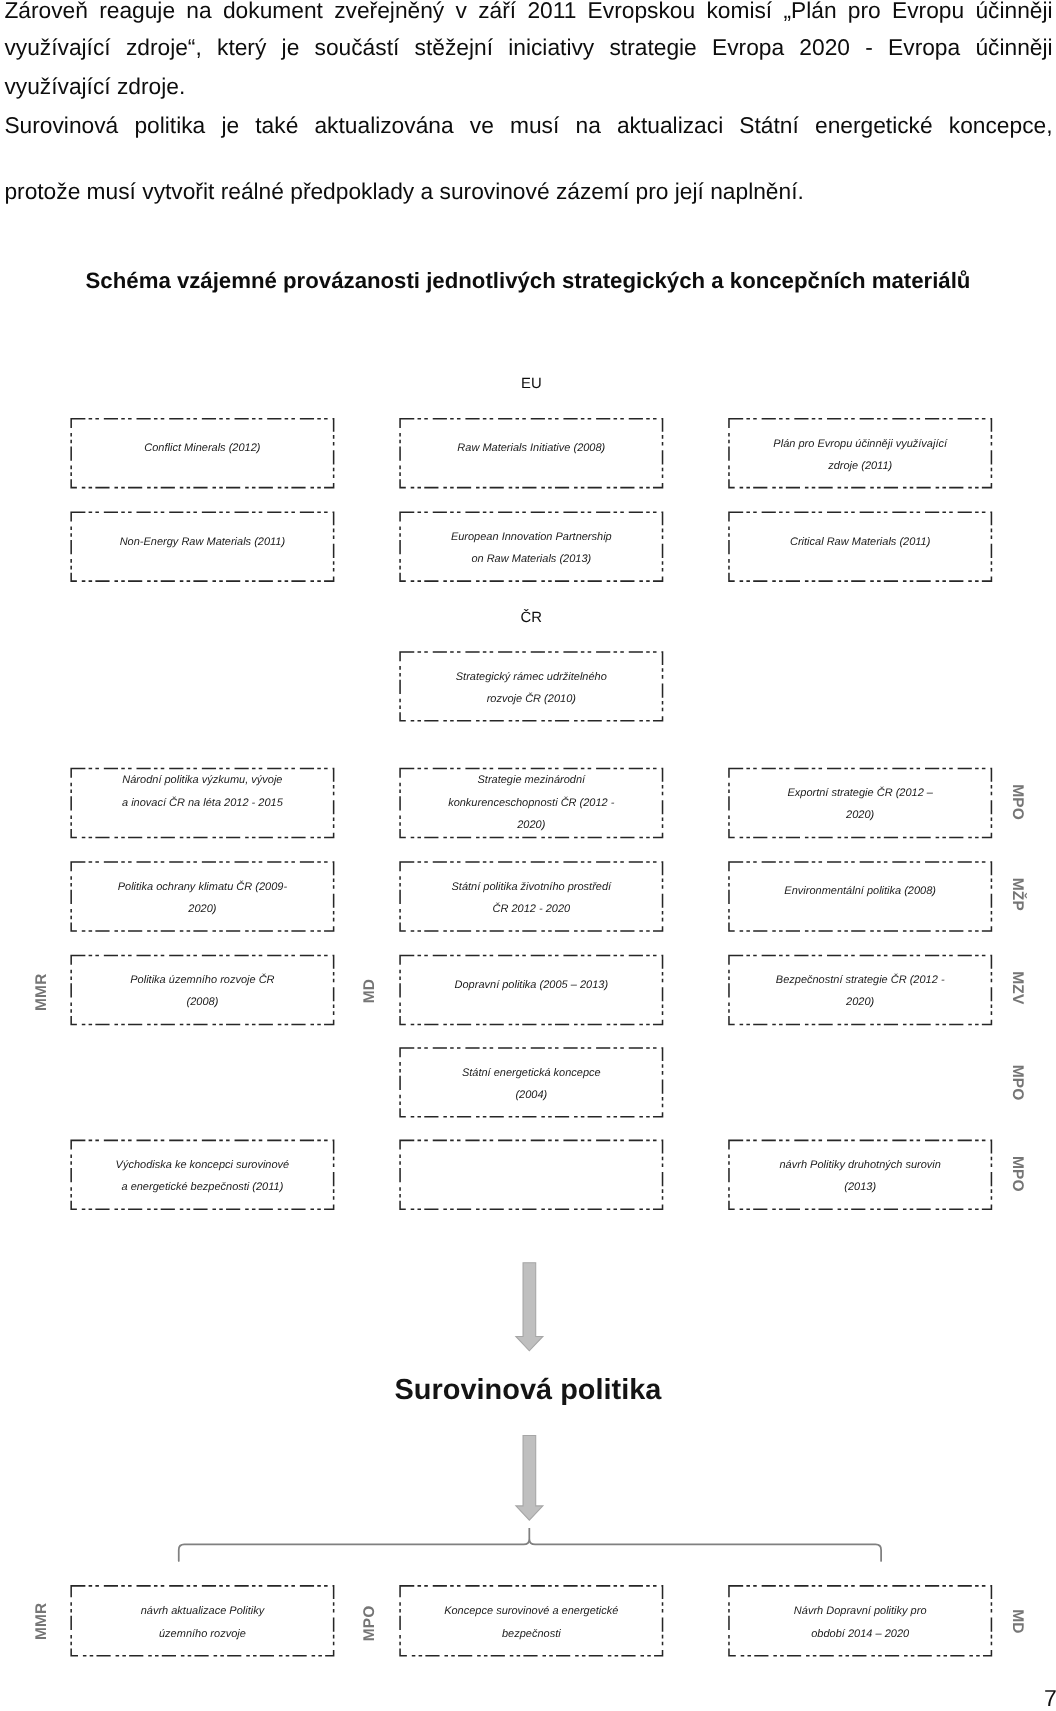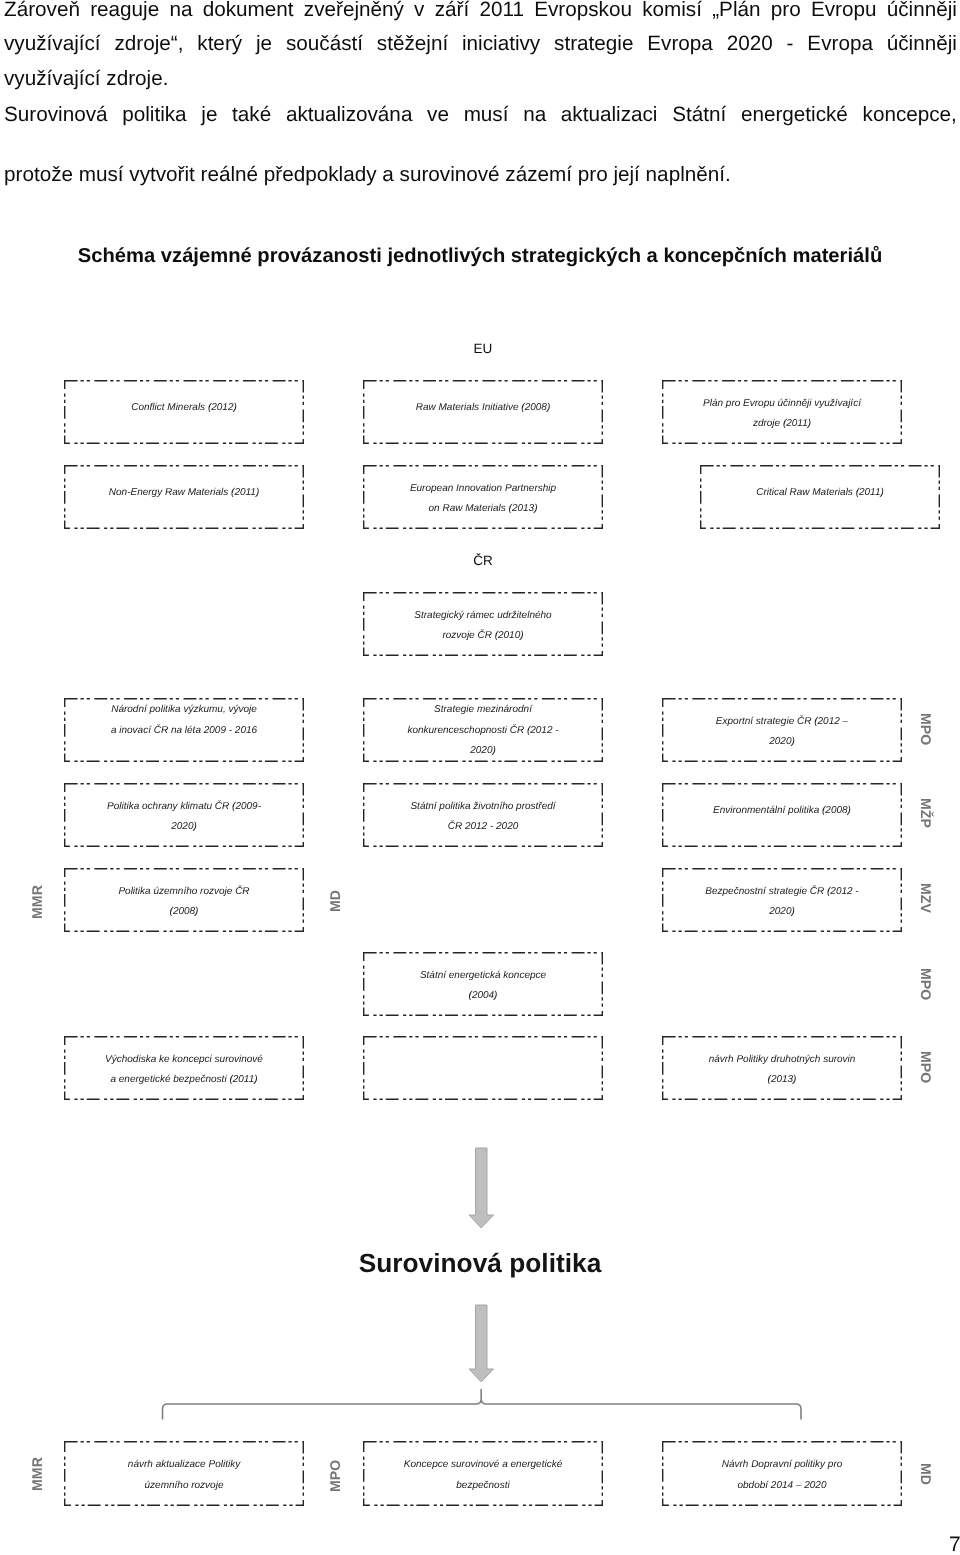--- a/index.html
+++ b/index.html
@@ -148,21 +148,21 @@
     </div>
   <div class="dbox n2" style="left:363px;top:465px;width:240px;height:64px;">
     <span>
         <span class="ln">European Innovation Partnership</span>
         <span class="ln">on Raw Materials (2013)</span>
       </span>
       <svg class="frame" viewBox="0 0 240 64">
         <rect x="0.7" y="0.7" width="238.6" height="62.6"></rect>
       </svg>
     </div>
-  <div class="dbox n1" style="left:700px;top:465px;width:240px;height:64px;">
+  <div class="dbox n1" style="left:662px;top:465px;width:240px;height:64px;">
     <span>
         <span class="ln">Critical Raw Materials (2011)</span>
       </span>
       <svg class="frame" viewBox="0 0 240 64">
         <rect x="0.7" y="0.7" width="238.6" height="62.6"></rect>
       </svg>
     </div>
 
   <div class="dbox n2" style="left:363px;top:592px;width:240px;height:64px;">
     <span>
@@ -170,21 +170,21 @@
         <span class="ln">rozvoje ČR (2010)</span>
       </span>
       <svg class="frame" viewBox="0 0 240 64">
         <rect x="0.7" y="0.7" width="238.6" height="62.6"></rect>
       </svg>
     </div>
 
   <div class="dbox n2" style="left:64px;top:698px;width:240px;height:64px;align-items:flex-start;padding-top:0px;">
     <span>
         <span class="ln">Národní politika výzkumu, vývoje</span>
-        <span class="ln">a inovací ČR na léta 2009 - 2016</span>
+        <span class="ln">a inovací ČR na léta 2012 - 2015</span>
       </span>
       <svg class="frame" viewBox="0 0 240 64">
         <rect x="0.7" y="0.7" width="238.6" height="62.6"></rect>
       </svg>
     </div>
   <div class="dbox n3" style="left:363px;top:698px;width:240px;height:64px;">
     <span>
         <span class="ln">Strategie mezinárodní</span>
         <span class="ln">konkurenceschopnosti ČR (2012 -</span>
         <span class="ln">2020)</span>
@@ -227,20 +227,28 @@
       </span>
       <svg class="frame" viewBox="0 0 240 64">
         <rect x="0.7" y="0.7" width="238.6" height="62.6"></rect>
       </svg>
     </div>
 
   <div class="dbox n2" style="left:64px;top:868px;width:240px;height:64px;">
     <span>
         <span class="ln">Politika územního rozvoje ČR</span>
         <span class="ln">(2008)</span>
+      </span>
+      <svg class="frame" viewBox="0 0 240 64">
+        <rect x="0.7" y="0.7" width="238.6" height="62.6"></rect>
+      </svg>
+    </div>
+  <div class="dbox n1" style="left:363px;top:868px;width:240px;height:64px;">
+    <span>
+        <span class="ln">Dopravní politika (2005 – 2013)</span>
       </span>
       <svg class="frame" viewBox="0 0 240 64">
         <rect x="0.7" y="0.7" width="238.6" height="62.6"></rect>
       </svg>
     </div>
   <div class="dbox n2" style="left:662px;top:868px;width:240px;height:64px;">
     <span>
         <span class="ln">Bezpečnostní strategie ČR (2012 -</span>
         <span class="ln">2020)</span>
       </span>

